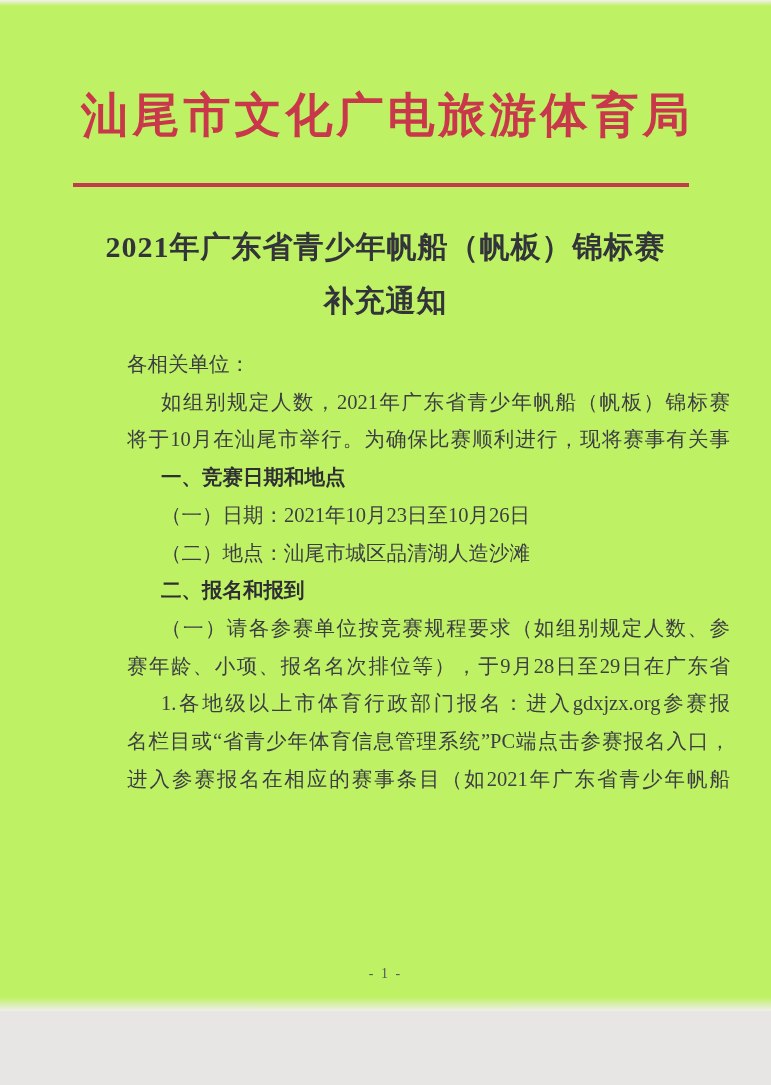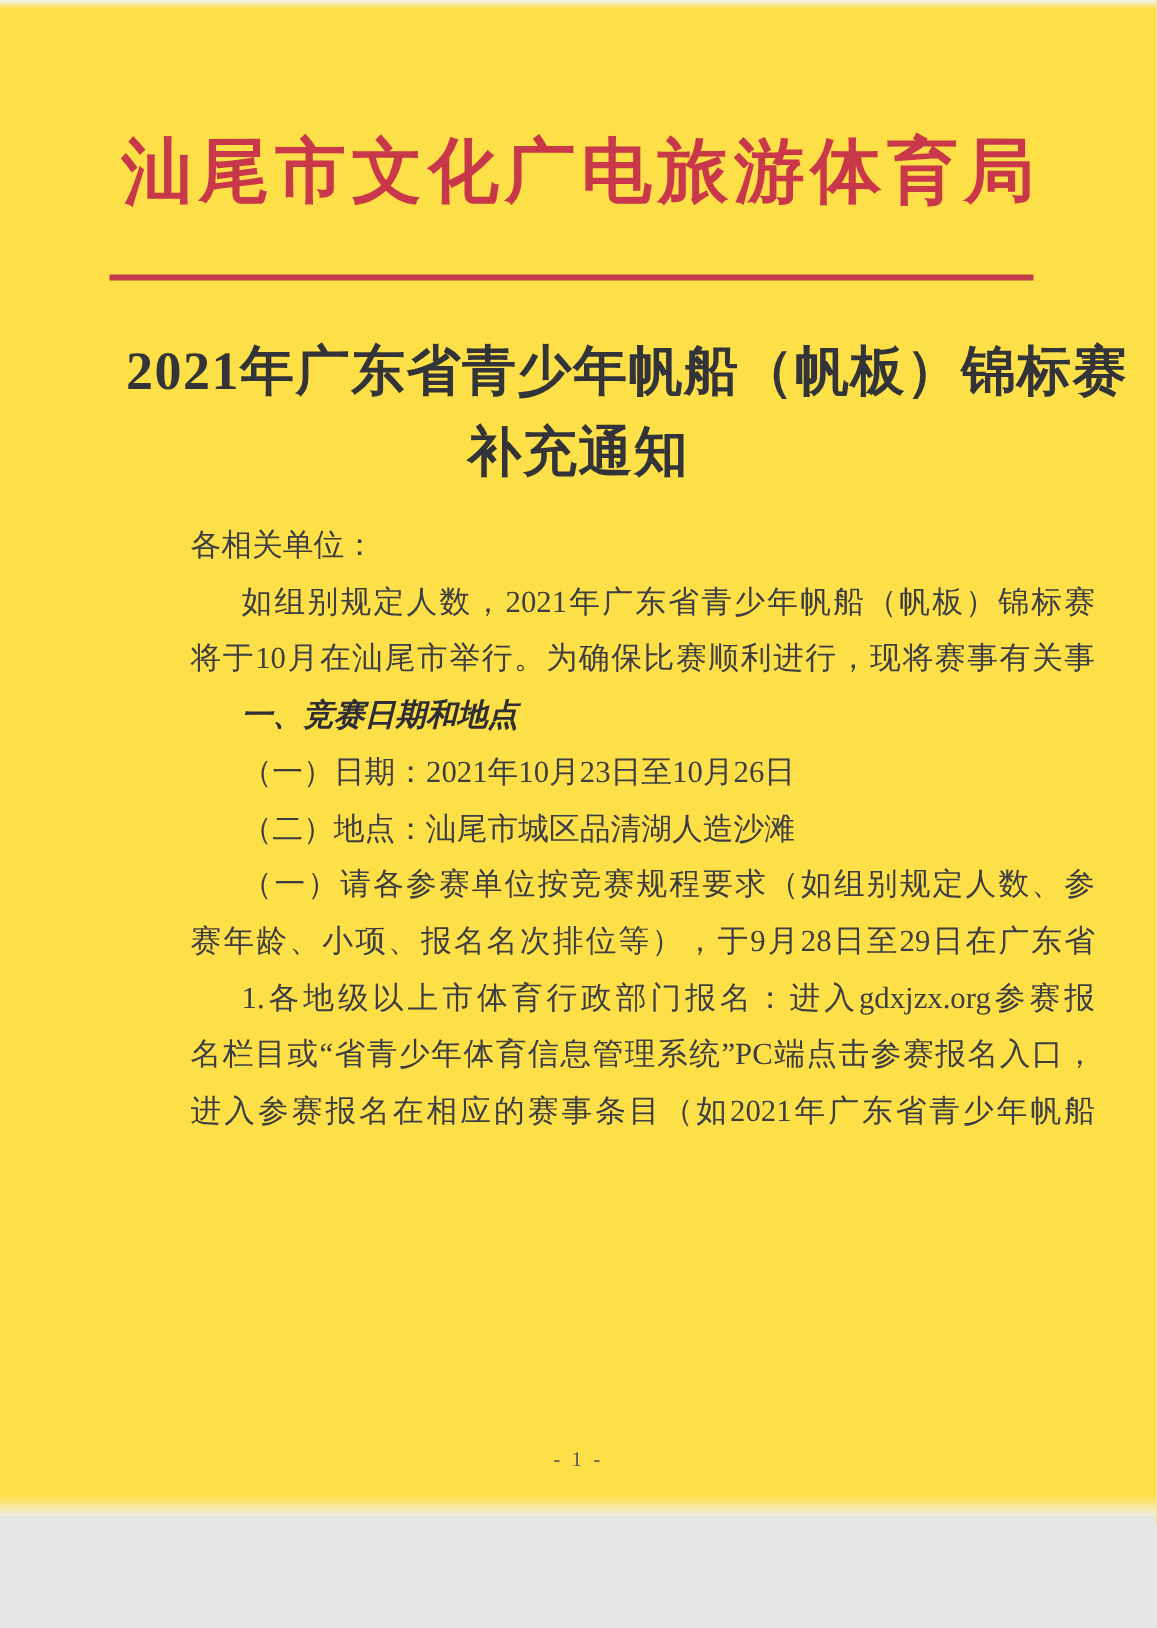--- a/index.html
+++ b/index.html
@@ -1,21 +1,21 @@
 <!DOCTYPE html>
 <html><head>
 <meta charset="utf-8">
 <style>
   html, body { margin: 0; padding: 0; background: #e8e6e4; }
   .page {
     position: relative;
     width: 771px;
     height: 1011px;
     margin: 0 auto;
-    background: #fde047;
+    background: #bef264;
     overflow: hidden;
     font-family: "Liberation Serif", "DejaVu Serif", serif;
   }
   
   .scan-edge-bottom {
     position: absolute; left: 0; right: 0; bottom: 0; height: 14px;
     background: linear-gradient(180deg, rgba(251,249,247,0), #f0eeec);
   }
   .scan-edge-top {
     position: absolute; left: 0; right: 0; top: 0; height: 6px;
@@ -37,40 +37,40 @@
   .red-rule {
     position: absolute;
     top: 183px; left: 73px;
     width: 616px; height: 4px;
     background: #c53b4e;
   }
   .doc-title {
     position: absolute;
     top: 220px; left: 84px; width: 603px;
     text-align: center;
-    font-size: 36px;
+    font-size: 30px;
     line-height: 54px;
     font-weight: 600;
     letter-spacing: 1px;
     color: #33343a;
     white-space: nowrap;
   }
   .body-block {
     position: absolute;
     top: 346px; left: 87px;
     width: 603px;
     font-size: 20.5px;
     line-height: 37.7px;
     color: #3d3d44;
     margin-left: 40px;
   }
   .body-block p { margin: 0; }
   .ind { text-indent: 34px; }
   .j { text-align: justify; text-align-last: justify; text-justify: inter-character; }
-  .hd { font-weight: bold; color: #2e2e34; font-style: italic; }
+  .hd { font-weight: bold; color: #2e2e34; }
   .page-number {
     position: absolute;
     top: 966px; left: 0; width: 771px;
     text-align: center;
     font-size: 14px;
     letter-spacing: 2px;
     color: #55555a;
   }
 </style>
 </head>
@@ -89,20 +89,21 @@
     <div>补充通知</div>
   </div>
 
   <div class="body-block">
     <p class="plain">各相关单位：</p>
     <p class="ind j">如组别规定人数，2021年广东省青少年帆船（帆板）锦标赛</p>
     <p class="j">将于10月在汕尾市举行。为确保比赛顺利进行，现将赛事有关事</p>
     <p class="ind hd">一、竞赛日期和地点</p>
     <p class="ind">（一）日期：2021年10月23日至10月26日</p>
     <p class="ind">（二）地点：汕尾市城区品清湖人造沙滩</p>
+    <p class="ind hd">二、报名和报到</p>
     <p class="ind j">（一）请各参赛单位按竞赛规程要求（如组别规定人数、参</p>
     <p class="j">赛年龄、小项、报名名次排位等），于9月28日至29日在广东省</p>
     <p class="ind j">1.各地级以上市体育行政部门报名：进入gdxjzx.org参赛报</p>
     <p class="j">名栏目或“省青少年体育信息管理系统”PC端点击参赛报名入口，</p>
     <p class="j">进入参赛报名在相应的赛事条目（如2021年广东省青少年帆船</p>
   </div>
 
   <div class="page-number">- 1 -</div>
 
   <div class="scan-edge-bottom"></div>

